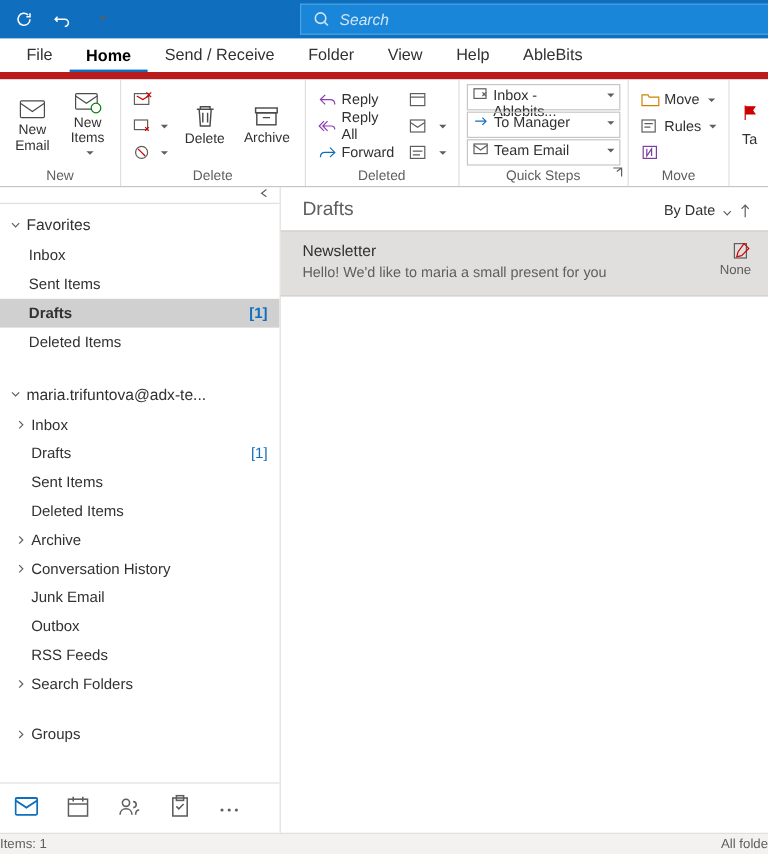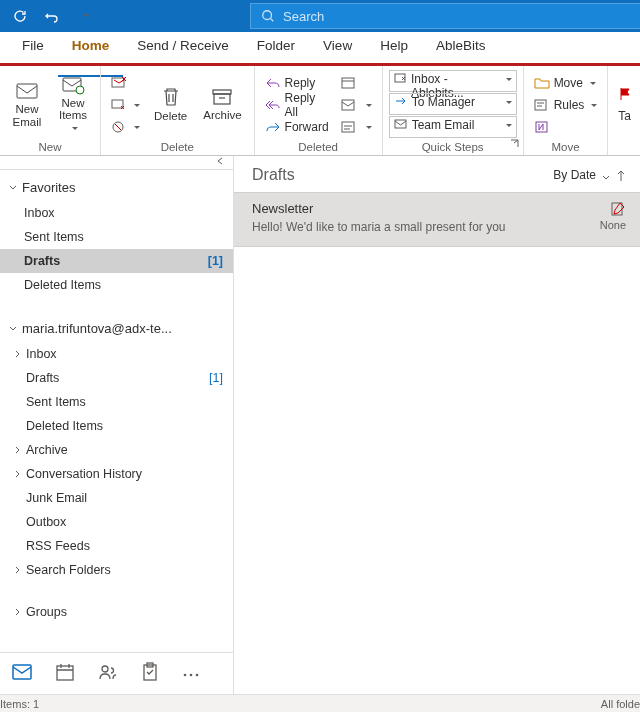--- a/index.html
+++ b/index.html
@@ -3,25 +3,25 @@
 <meta charset="utf-8">
 <style>
 * { box-sizing: border-box; margin: 0; padding: 0; }
 body { font-family: "Segoe UI", Arial, sans-serif; font-size: 12px; color: #323130; background: #fff; width: 640px; height: 712px; overflow: hidden; position: relative; }
 .titlebar { background: #106ebe; height: 32px; display: flex; align-items: center; }
 .titlebar .tb-left { display: flex; gap: 8px; padding: 0 8px; align-items: center; }
 .titlebar .tb-btn { color: #fff; width: 24px; height: 24px; display: flex; align-items: center; justify-content: center; cursor: pointer; }
 .searchbox-wrap { flex: 1; display: flex; justify-content: flex-end; }
 .searchbox { background: #1a86d9; height: 26px; width: 390px; display: flex; align-items: center; padding: 0 10px; color: #cfe4f5; border: 1px solid #4da3e0; border-right: none; }
 .searchbox svg { margin-right: 8px; flex-shrink: 0; }
-.searchbox input { background: transparent; border: none; color: #000000; font-size: 13px; outline: none; flex: 1; }
+.searchbox input { background: transparent; border: none; color: #000000; font-size: 13px; outline: none; flex: 1; font-style: italic; }
 .searchbox input::placeholder { color: #cfe4f5; }
-.menubar { height: 34px; display: flex; align-items: flex-start; padding: 0 8px; border-bottom: 3px solid #b91c1c; }
+.menubar { height: 34px; display: flex; align-items: center; padding: 0 8px; border-bottom: 6px solid #b91c1c; }
 .menubar .menu { padding: 6px 14px 8px; font-size: 13.5px; color: #323130; cursor: pointer; }
-.menubar .menu.active { color: #a16207; font-weight: 600; border-bottom: 2px solid #106ebe; padding-bottom: 22px; }
+.menubar .menu.active { color: #000000; font-weight: 600; border-bottom: 2px solid #106ebe; padding-bottom: 4px; }
 .ribbon { height: 90px; border-bottom: 1px solid #c8c6c4; display: flex; font-size: 12px; }
 .rgroup { border-right: 1px solid #e1dfdd; padding: 4px 6px 2px; display: flex; flex-direction: column; justify-content: space-between; }
 .rgroup-label { text-align: center; color: #605e5c; font-size: 11.5px; padding-top: 2px; }
 .rgroup-body { flex: 1; display: flex; align-items: center; gap: 4px; }
 .btn-large { display: flex; flex-direction: column; align-items: center; justify-content: center; padding: 4px 6px; cursor: pointer; gap: 2px; min-width: 42px; }
 .btn-large span { font-size: 11.5px; line-height: 1.1; text-align: center; }
 .btn-stack { display: flex; flex-direction: column; gap: 0px; }
 .btn-small { display: flex; align-items: center; padding: 2px 4px; cursor: pointer; gap: 4px; height: 22px; font-size: 12px; }
 .btn-small svg { flex-shrink: 0; }
 .qs-row { display: flex; align-items: flex-start; border: 1px solid #c8c6c4; padding: 1px 4px; cursor: pointer; gap: 4px; height: 22px; width: 128px; font-size: 12px; margin-bottom: 1px; }

